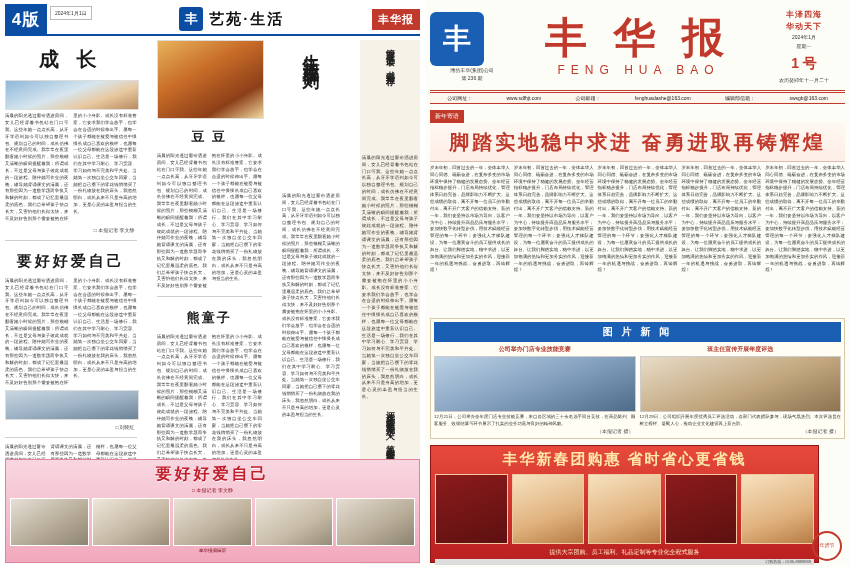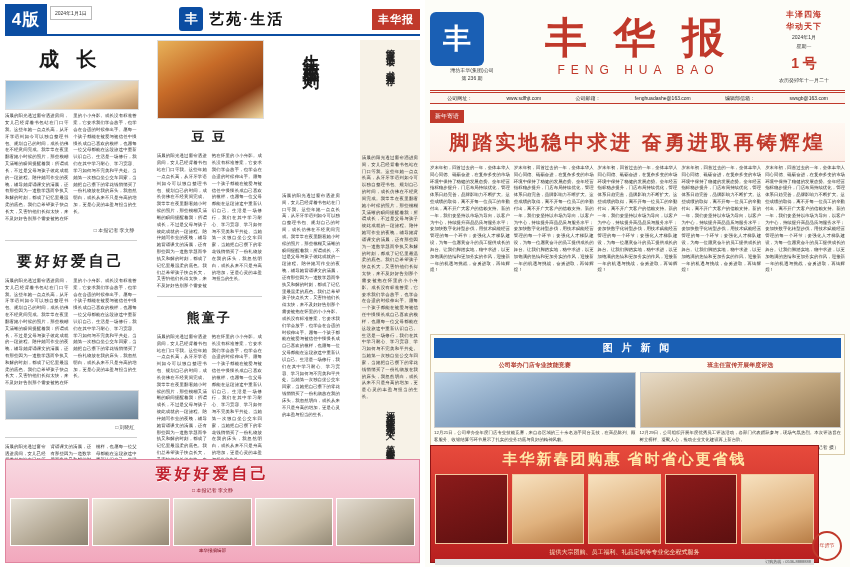--- a/index.html
+++ b/index.html
@@ -123,21 +123,21 @@
   .rp-ribbon{
     margin-top:3px;background:#c0392b;color:#fff;font-size:6px;padding:2px 5px;display:inline-block;
   }
   .rp-bigheadline{
     text-align:center;font-size:20px;font-weight:bold;color:#c0392b;letter-spacing:3px;
     padding:6px 0 5px;border-bottom:1px solid #e0b9b3;
     background:linear-gradient(180deg,#fff8f2,#fdeee6);
   }
   .rp-cols{display:flex;gap:4px;margin-top:3px;height:150px;}
   .rp-col{flex:1;}
-  .rp-photo-sec{margin-top:19px;border:1px solid #d8c9a8;background:#fffdf4;padding:3px;}
+  .rp-photo-sec{margin-top:3px;border:1px solid #d8c9a8;background:#fffdf4;padding:3px;}
   .rp-photo-head{
     background:#1a5fb4;color:#fff;font-size:10px;font-weight:bold;text-align:center;
     letter-spacing:3px;padding:3px 0;
   }
   .rp-photos{display:flex;gap:4px;margin-top:3px;}
   .rp-ph-item{flex:1;}
   .rp-ph-cap{font-size:6px;font-weight:bold;text-align:center;color:#b03a2e;margin-bottom:2px;}
   .rp-ph-img{height:54px;border:1px solid #ccc;background:linear-gradient(160deg,#bcd2e6,#7f9cbb 55%,#4f6b8a);}
   .rp-ph-img.b{background:linear-gradient(160deg,#e8dcc8,#c2a77f 55%,#8d7350);}
   .rp-ph-txt{font-size:4.4px;line-height:1.5;color:#333;margin-top:2px;text-align:justify;word-break:break-all;}

